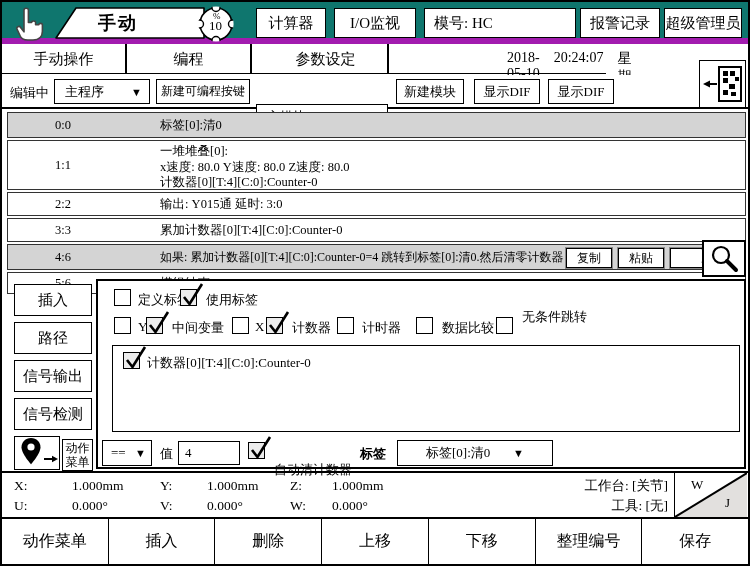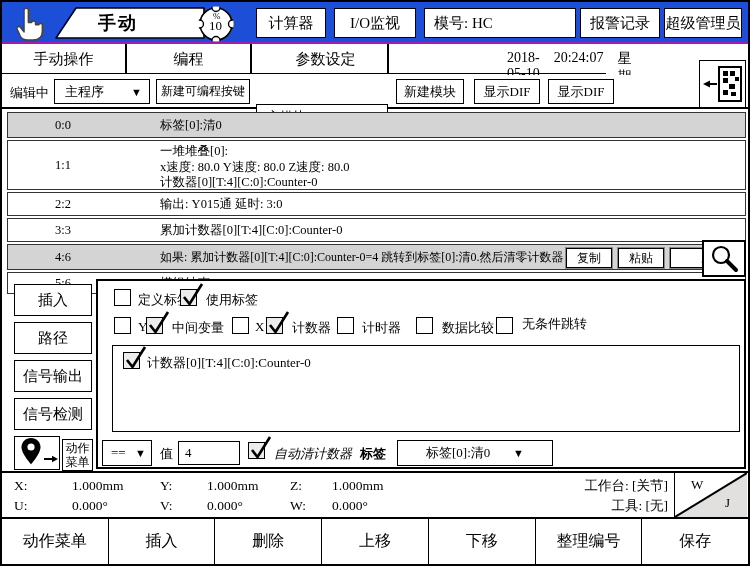--- a/index.html
+++ b/index.html
@@ -8,21 +8,21 @@
     position:relative; width:750px; height:566px;
     border:2px solid #000; background:#fff; color:#000;
     font-family:"Liberation Serif","DejaVu Serif",serif;
     overflow:hidden; font-size:13px;
   }
   .abs{ position:absolute; }
   .bordered{ border:1.5px solid #000; background:#fff; }
   .center{ display:flex; align-items:center; justify-content:center; }
 
   
-  .topbar{ position:absolute; left:0; top:0; width:746px; height:42px; border-bottom:2px solid #a21caf; background:#1d4ed8; }
+  .topbar{ position:absolute; left:0; top:0; width:746px; height:42px; border-bottom:6px solid #a21caf; background:#0f766e; }
   .tbtn{ position:absolute; top:6px; height:30px; border:1.5px solid #000; background:#fff;
          display:flex; align-items:center; justify-content:center; font-size:15px; }
   .banner-text{ position:absolute; left:96px; top:9px; font-size:18px; font-weight:bold; letter-spacing:2px; }
 
   
   .tabrow{ position:absolute; left:0; top:42px; width:604px; height:30px; border-bottom:1.5px solid #000; }
   .tab{ position:absolute; top:0; height:30px; width:125px; border-right:2px solid #000;
         display:flex; align-items:center; justify-content:center; font-size:15px; }
   .dtwrap{ position:absolute; left:505px; top:6px; display:flex; gap:14px; font-size:14px; }
 
@@ -245,21 +245,21 @@
       <svg viewBox="0 0 24 27">
           <path d="M3 15 L8.5 22 L21 2" fill="none" stroke="#000" stroke-width="2.6"></path>
         </svg>
     </span>
     <span class="cblabel" style="left:194px;top:38px;">计数器</span>
     <span class="cb" style="left:239px;top:36px;"></span>
     <span class="cblabel" style="left:264px;top:38px;">计时器</span>
     <span class="cb" style="left:318px;top:36px;"></span>
     <span class="cblabel" style="left:344px;top:38px;">数据比较</span>
     <span class="cb" style="left:398px;top:36px;"></span>
-    <span class="cblabel" style="left:424px;top:34px;">无条件跳转</span>
+    <span class="cblabel" style="left:424px;top:27px;">无条件跳转</span>
 
     <div class="innerbox">
       <span class="cb checked" style="left:10px;top:6px;">
         <svg viewBox="0 0 24 27">
             <path d="M3 15 L8.5 22 L21 2" fill="none" stroke="#000" stroke-width="2.6"></path>
           </svg>
       </span>
       <span class="cblabel" style="left:34px;top:8px;">计数器[0][T:4][C:0]:Counter-0</span>
     </div>
 
@@ -267,21 +267,21 @@
       <span>==</span>
       <span class="caret" style="position:absolute;right:5px;font-size:11px;">▼</span>
     </div>
     <span class="plabel" style="left:62px;top:164px;">值</span>
     <input class="valinput" style="left: 80px; top: 160px;" readonly="" value="4">
     <span class="cb checked" style="left:150px;top:161px;">
       <svg viewBox="0 0 24 27">
           <path d="M3 15 L8.5 22 L21 2" fill="none" stroke="#000" stroke-width="2.6"></path>
         </svg>
     </span>
-    <span class="plabel" style="left:176px;top:164px;font-style:italic;">自动清计数器</span>
+    <span class="plabel" style="left:176px;top:180px;">自动清计数器</span>
     <span class="plabel" style="left:262px;top:164px;font-weight:bold;">标签</span>
     <div class="pdd" style="left:299px;top:159px;width:156px;padding-left:28px;">
       <span>标签[0]:清0</span>
       <span class="caret" style="position:absolute;right:28px;font-size:11px;">▼</span>
     </div>
   </div>
 
   <div class="statusrow">
     <span class="coordlbl" style="left:12px;top:5px;">X:</span>
     <span class="coordval" style="left:70px;top:5px;">1.000mm</span>

